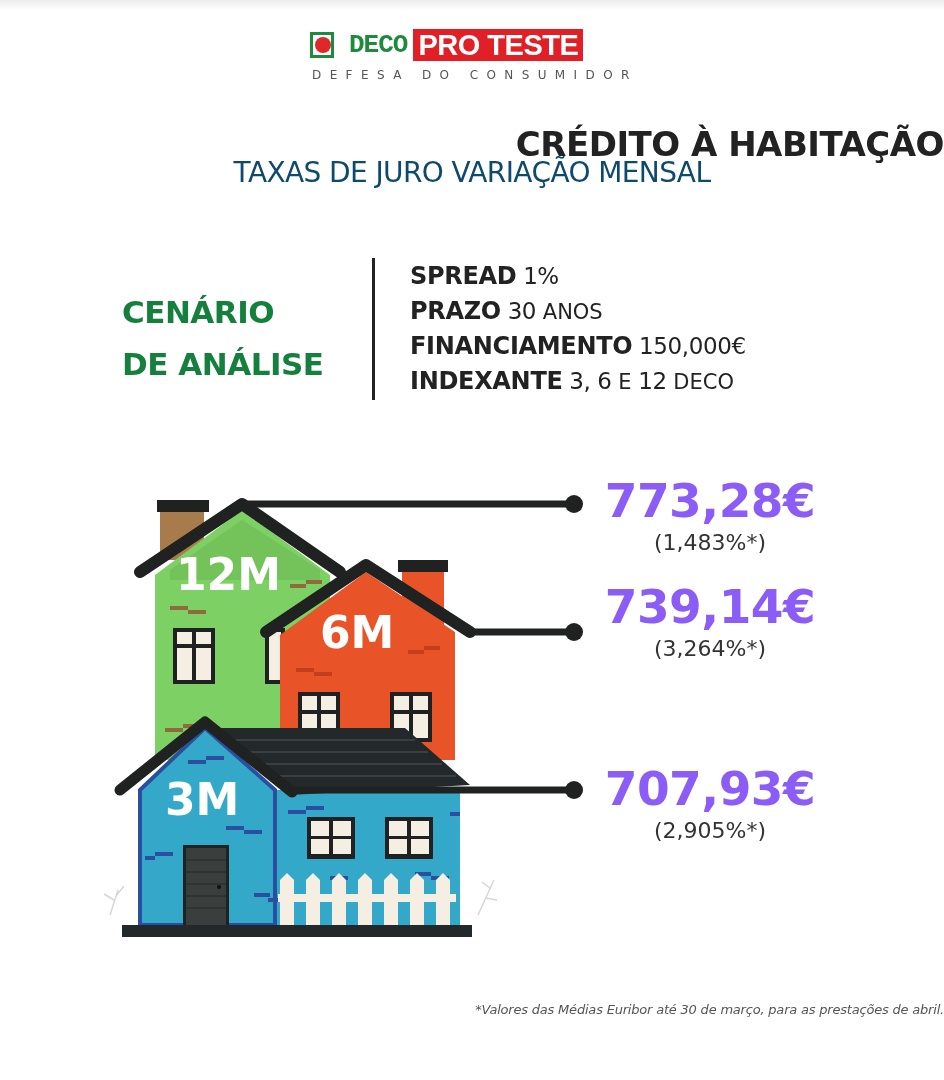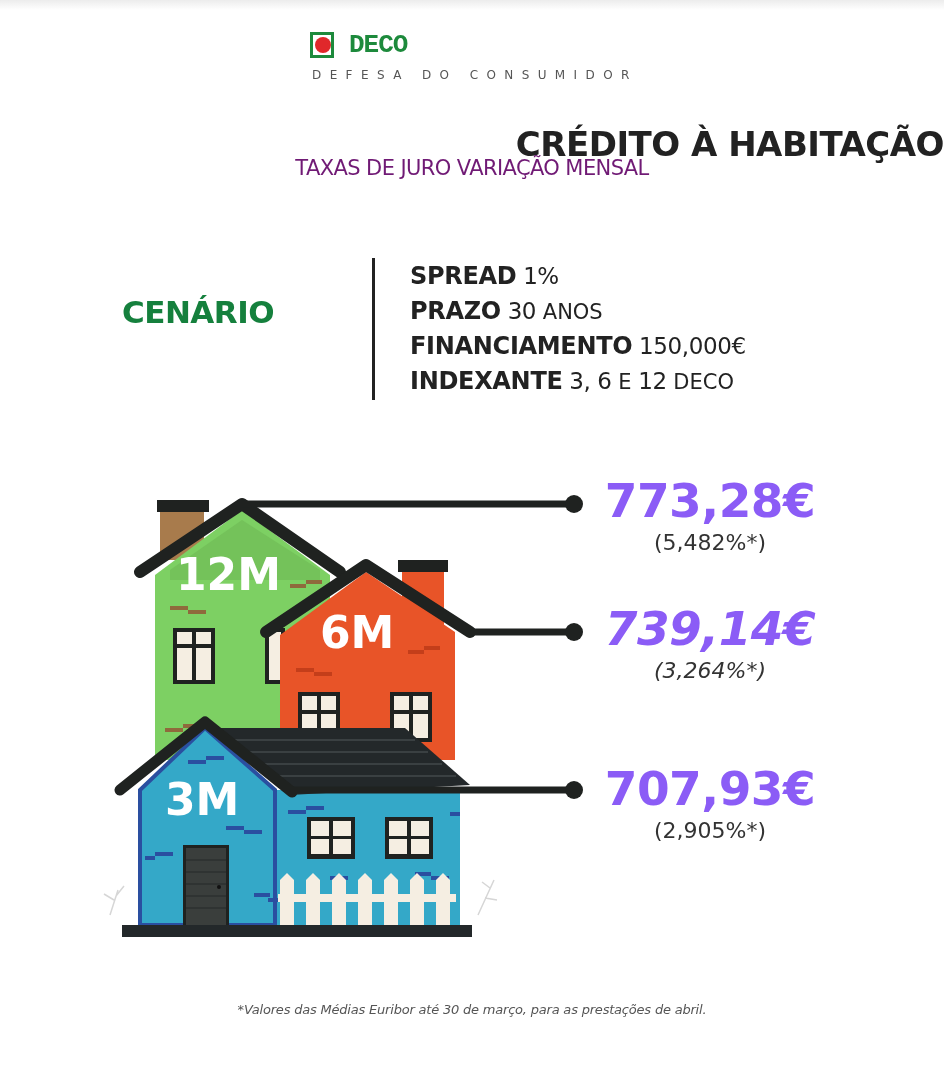--- a/index.html
+++ b/index.html
@@ -10,59 +10,61 @@
   
   .logo { position: absolute; left: 310px; top: 30px; height: 30px; display: flex; align-items: center; }
   .logo-mark { width: 24px; height: 26px; border: 3px solid #1d8a3c; position: relative; background: #fff; }
   .logo-mark::after { content: ""; position: absolute; left: 2px; top: 2px; width: 16px; height: 16px; border-radius: 50%; background: #e0282b; }
   .logo-deco { font-family: Liberation Mono, monospace; font-weight: 900; font-size: 26px; color: #1d8a3c; margin-left: 15px; letter-spacing: -1px; line-height: 30px; }
   .logo-pro { margin-left: 6px; background: #e02026; color: #fff; font-family: "Liberation Sans", sans-serif; font-weight: bold; font-size: 29px; height: 32px; line-height: 32px; padding: 0 5px; letter-spacing: -0.5px; }
   .logo-sub { position: absolute; left: 312px; top: 68px; width: 318px; font-size: 12px; color: #555; letter-spacing: 8.4px; font-family: "DejaVu Sans", sans-serif; white-space: nowrap; }
 
   
   .title { position: absolute; left: 0; width: 944px; top: 124px; text-align: right; font-weight: bold; font-size: 34px; color: #222; font-family: "DejaVu Sans", sans-serif; letter-spacing: -0.5px; }
-  .subtitle { position: absolute; left: 0; width: 944px; top: 156px; text-align: center; font-size: 21px; color: #701a75; font-family: "DejaVu Sans", sans-serif; font-weight: normal; letter-spacing: -0.6px; }
+  .subtitle { position: absolute; left: 0; width: 944px; top: 156px; text-align: center; font-size: 28px; color: #0c4a6e; font-family: "DejaVu Sans", sans-serif; font-weight: normal; letter-spacing: -0.6px; }
 
   
   .scen-label { position: absolute; left: 122px; top: 286px; color: #15803d; font-weight: bold; font-size: 31px; line-height: 52px; font-family: "DejaVu Sans", sans-serif; letter-spacing: -0.5px; }
   .scen-divider { position: absolute; left: 372px; top: 258px; width: 3px; height: 142px; background: #222; }
   .scen-list { position: absolute; left: 410px; top: 258px; }
   .scen-row { height: 35px; line-height: 35px; font-size: 24px; color: #222; white-space: nowrap; }
   .scen-key { font-weight: bold; font-family: "DejaVu Sans", sans-serif; font-size: 24px; letter-spacing: -0.3px; }
   .scen-val { font-family: "DejaVu Sans", sans-serif; font-size: 23px; font-weight: normal; letter-spacing: -0.4px; }
   .scen-unit { font-family: "DejaVu Sans", sans-serif; font-size: 21px; }
 
   
   .illus { position: absolute; left: 0; top: 0; width: 944px; height: 1080px; }
 
   
   .val-block { position: absolute; width: 240px; text-align: center; }
   .val-amount { font-family: "DejaVu Sans", sans-serif; font-weight: bold; font-size: 47px; color: #8b5cf6; letter-spacing: -0.5px; line-height: 46px; }
   .val-rate { font-family: "DejaVu Sans", sans-serif; font-size: 22px; color: #333; line-height: 30px; margin-top: 4px; }
 
-  .footnote { position: absolute; left: 0; width: 944px; top: 1002px; text-align: center; font-style: italic; font-size: 13px; color: #555; font-family: "DejaVu Sans", sans-serif; letter-spacing: -0.2px; }
+  .footnote { position: absolute; left: 0; width: 944px; top: 1002px; text-align: right; font-style: italic; font-size: 13px; color: #555; font-family: "DejaVu Sans", sans-serif; letter-spacing: -0.2px; }
 
   .house-label { font-family: "DejaVu Sans", sans-serif; font-weight: bold; fill: #ffffff; }
 </style>
 </head>
 <body>
 
 <div class="topshade"></div>
 
 <div class="logo">
   <div class="logo-mark"></div>
   <span class="logo-deco">DECO</span>
+  <span class="logo-pro">PRO TESTE</span>
 </div>
 <div class="logo-sub">DEFESA DO CONSUMIDOR</div>
 
 <h1 class="title">CRÉDITO À HABITAÇÃO</h1>
 <h2 class="subtitle">TAXAS DE JURO VARIAÇÃO MENSAL</h2>
 
 <div class="scen-label">
   <div>CENÁRIO</div>
+  <div>DE ANÁLISE</div>
 </div>
 <div class="scen-divider"></div>
 <div class="scen-list">
   <div class="scen-row">
     <span class="scen-key">SPREAD</span>
     <span class="scen-val">1%</span>
   </div>
   <div class="scen-row">
     <span class="scen-key">PRAZO</span>
     <span class="scen-val">30</span>
@@ -203,23 +205,23 @@
   <circle cx="574" cy="632" r="9" fill="#1f2220"></circle>
   <circle cx="574" cy="790" r="9" fill="#1f2220"></circle>
 
   <text class="house-label" x="176" y="590" font-size="44">12M</text>
   <text class="house-label" x="320" y="648" font-size="44">6M</text>
   <text class="house-label" x="165" y="815" font-size="44">3M</text>
 </svg>
 
 <div class="val-block" style="left:590px; top:478px;">
   <div class="val-amount">773,28€</div>
-  <div class="val-rate">(5,482%*)</div>
-</div>
-<div class="val-block" style="left:590px; top:606px;font-style:italic;">
+  <div class="val-rate">(1,483%*)</div>
+</div>
+<div class="val-block" style="left:590px; top:584px;">
   <div class="val-amount">739,14€</div>
   <div class="val-rate">(3,264%*)</div>
 </div>
 <div class="val-block" style="left:590px; top:766px;">
   <div class="val-amount">707,93€</div>
   <div class="val-rate">(2,905%*)</div>
 </div>
 
 <div class="footnote">*Valores das Médias Euribor até 30 de março, para as prestações de abril.</div>
 

